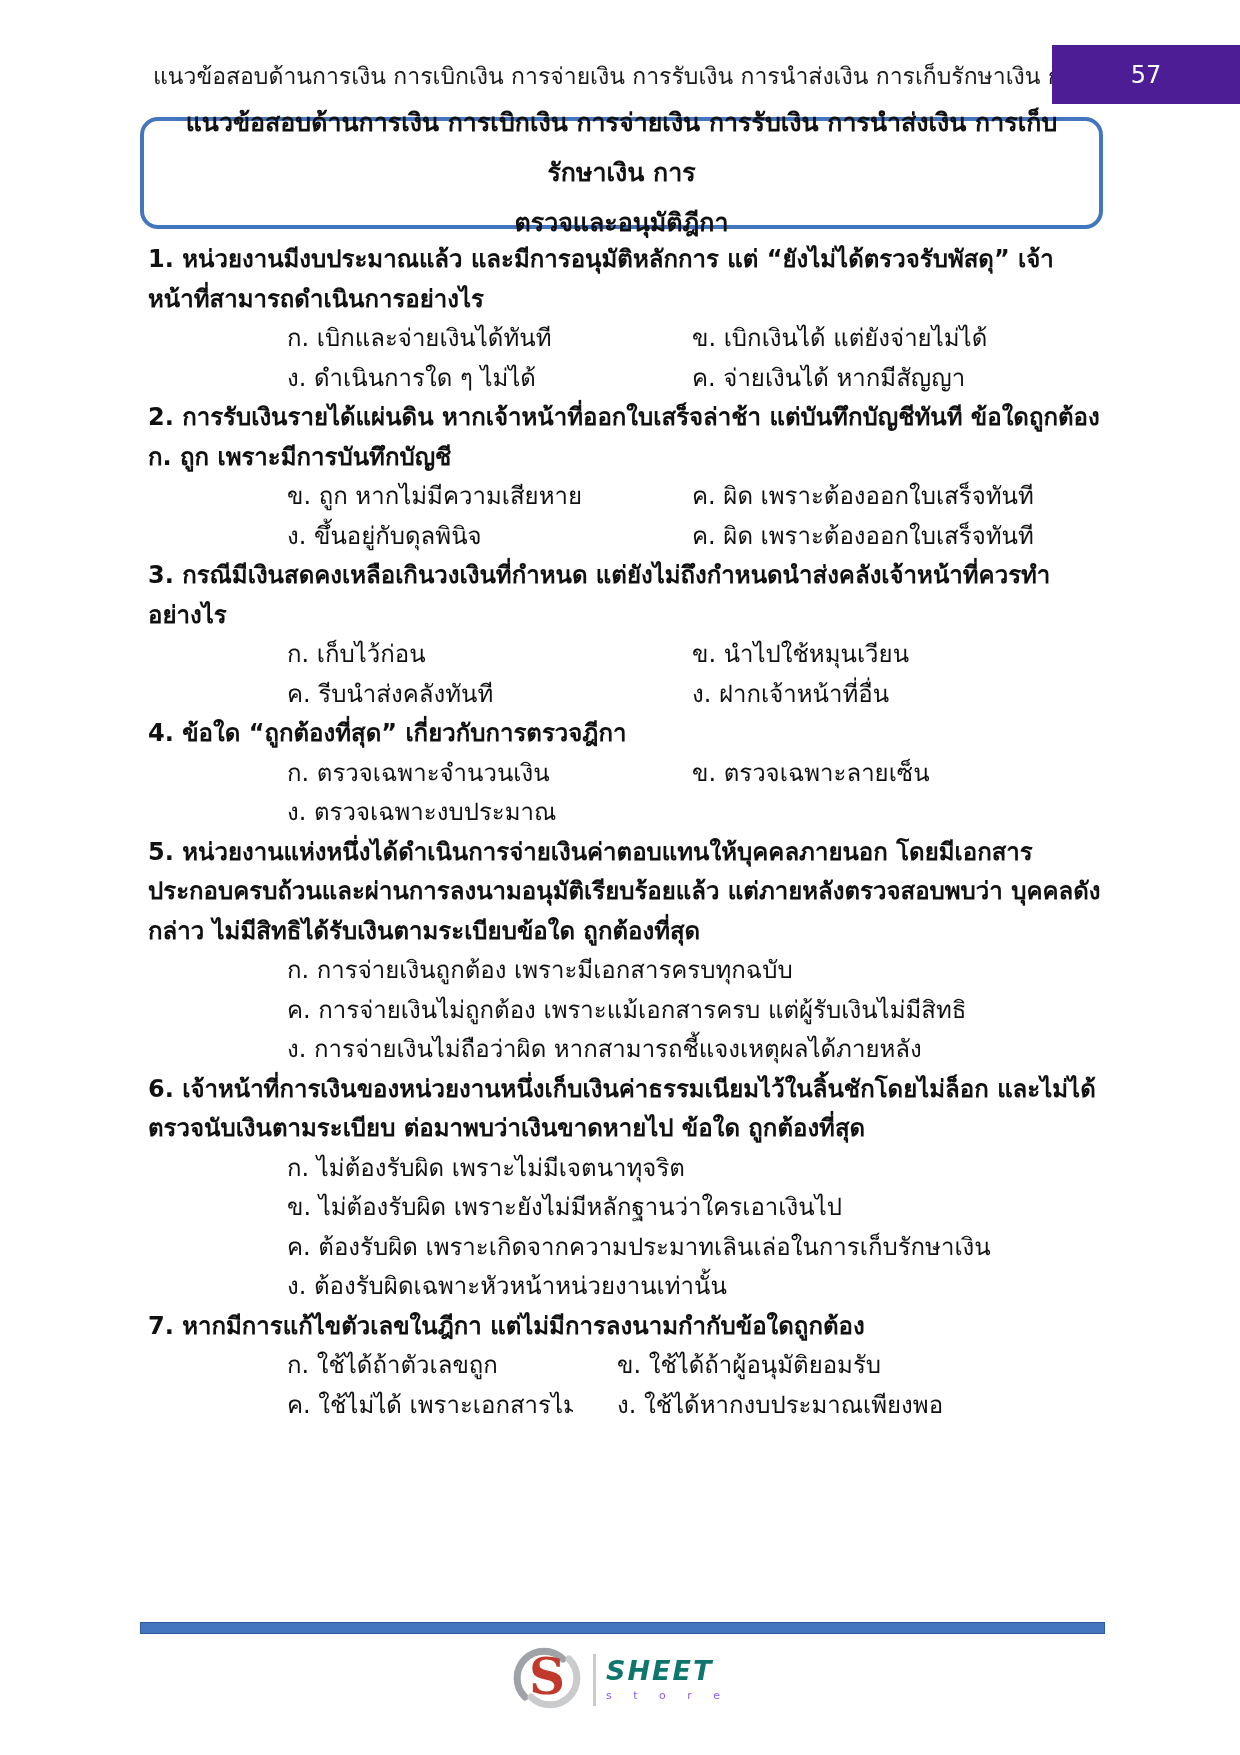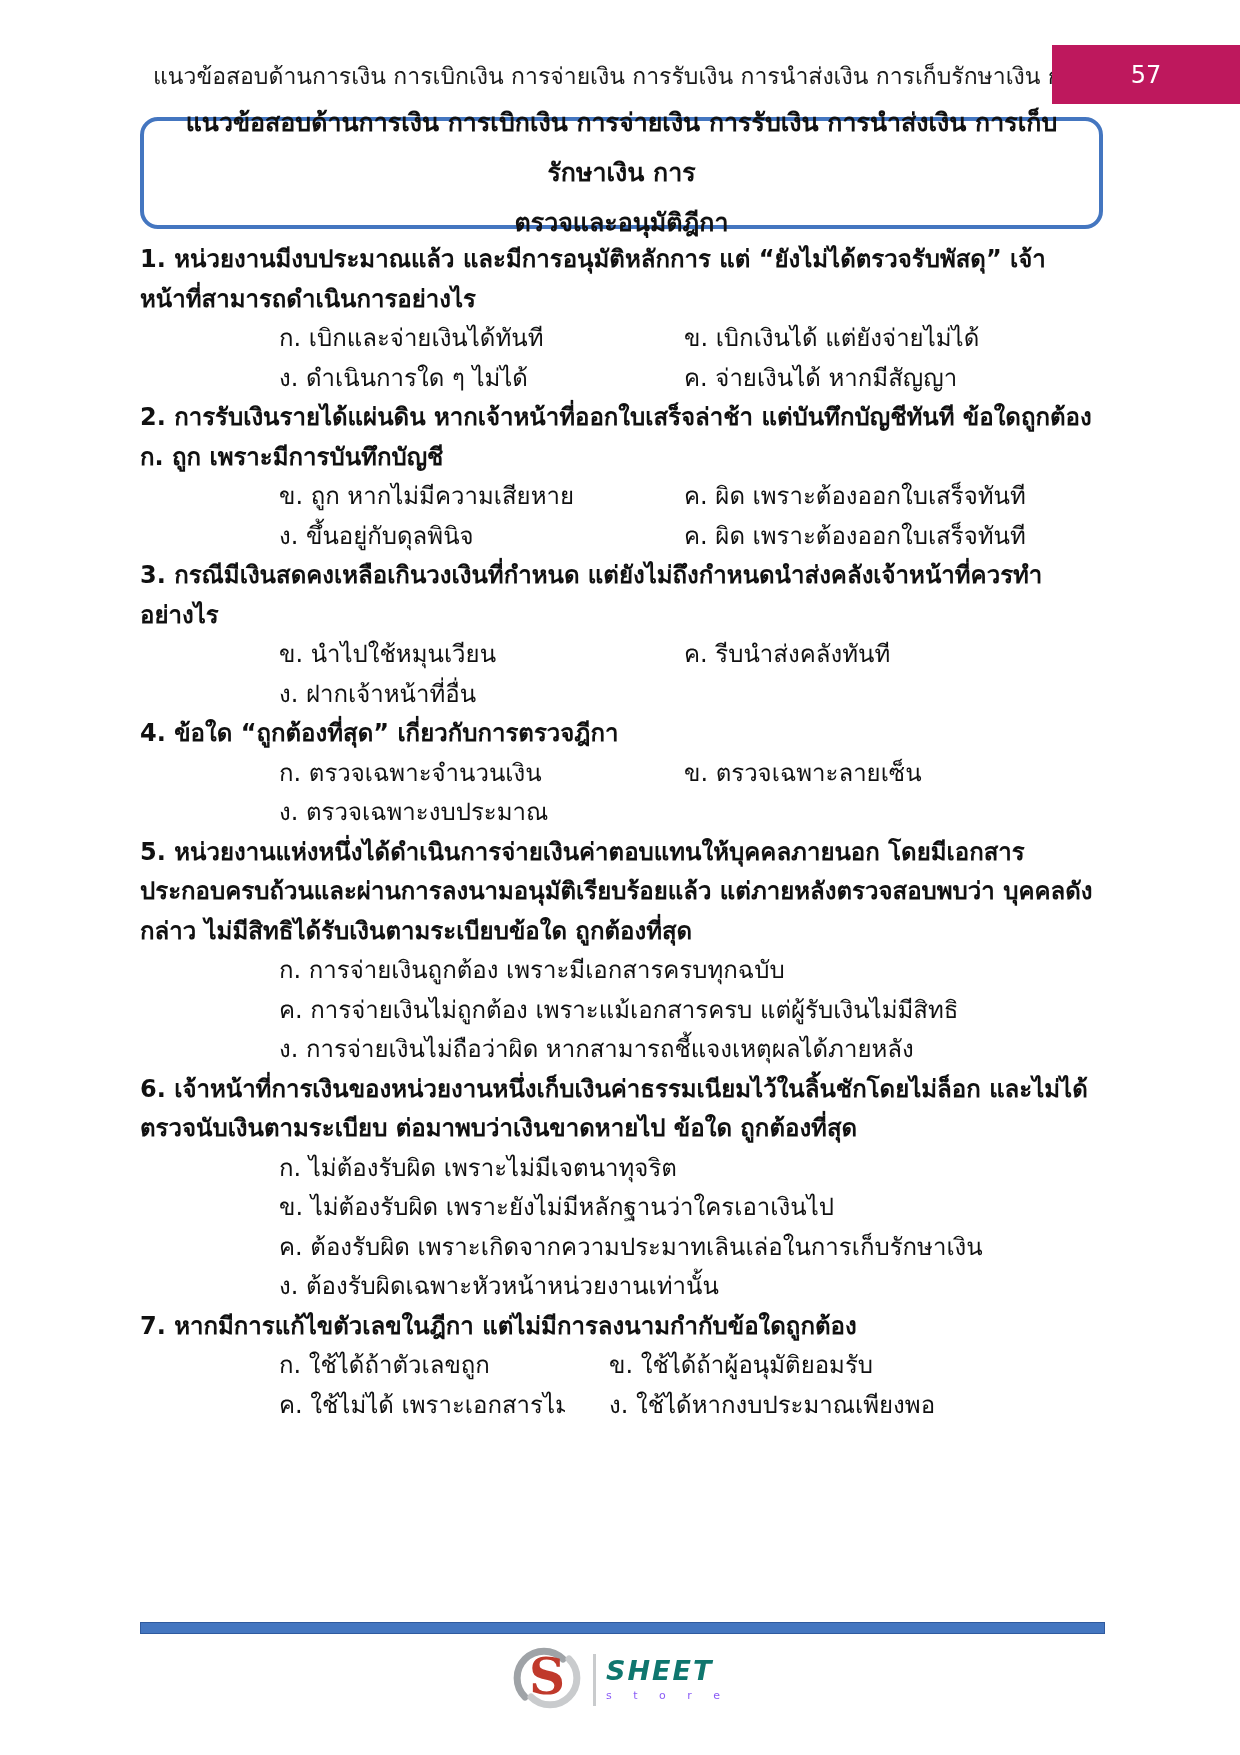--- a/index.html
+++ b/index.html
@@ -16,37 +16,37 @@
   .running-header{
     position:absolute;top:0;left:0;right:0;height:110px;
   }
   .running-header .header-text{
     position:absolute;top:58px;left:140px;right:140px;
     text-align:center;font-size:23px;white-space:nowrap;overflow:hidden;
     color:#1a1a1a;
   }
   .page-number-box{
     position:absolute;top:45px;right:0;width:188px;height:59px;
-    background:#be185d;color:#ffffff;
+    background:#4c1d95;color:#ffffff;
     display:flex;align-items:center;justify-content:center;
     font-size:24px;
   }
   
   .title-box{
     position:absolute;top:117px;left:140px;width:963px;height:112px;
     box-sizing:border-box;
     border:4px solid #4476C0;border-radius:18px;
     display:flex;flex-direction:column;justify-content:center;
     text-align:center;font-weight:bold;font-size:25px;line-height:50px;
     background:#ffffff;
     padding:0 16px;
   }
   
   .content{
-    position:absolute;top:240px;left:140px;width:963px;
+    position:absolute;top:240px;left:148px;width:963px;
     font-size:24px;line-height:39.5px;
   }
   .q-text{font-weight:bold;margin:0;}
   .choices-2col{
     display:grid;
     grid-template-columns:405px 1fr;
     padding-left:95px;
   }
   .choices-2col.narrow{grid-template-columns:330px 1fr;}
   .choices-1col{padding-left:95px;}
@@ -95,20 +95,21 @@
     <p class="q-text">2. การรับเงินรายได้แผ่นดิน หากเจ้าหน้าที่ออกใบเสร็จล่าช้า แต่บันทึกบัญชีทันที ข้อใดถูกต้อง ก. ถูก เพราะมีการบันทึกบัญชี</p>
     <div class="choices-2col">
       <div class="choice">ข. ถูก หากไม่มีความเสียหาย</div>
       <div class="choice">ค. ผิด เพราะต้องออกใบเสร็จทันที</div>
       <div class="choice">ง. ขึ้นอยู่กับดุลพินิจ</div>
       <div class="choice">ค. ผิด เพราะต้องออกใบเสร็จทันที</div>
     </div>
 
     <p class="q-text">3. กรณีมีเงินสดคงเหลือเกินวงเงินที่กำหนด แต่ยังไม่ถึงกำหนดนำส่งคลังเจ้าหน้าที่ควรทำอย่างไร</p>
     <div class="choices-2col">
+      <div class="choice">ก. เก็บไว้ก่อน</div>
       <div class="choice">ข. นำไปใช้หมุนเวียน</div>
       <div class="choice">ค. รีบนำส่งคลังทันที</div>
       <div class="choice">ง. ฝากเจ้าหน้าที่อื่น</div>
     </div>
 
     <p class="q-text">4. ข้อใด “ถูกต้องที่สุด” เกี่ยวกับการตรวจฎีกา</p>
     <div class="choices-2col">
       <div class="choice">ก. ตรวจเฉพาะจำนวนเงิน</div>
       <div class="choice">ข. ตรวจเฉพาะลายเซ็น</div>
       <div class="choice">ง. ตรวจเฉพาะงบประมาณ</div>

